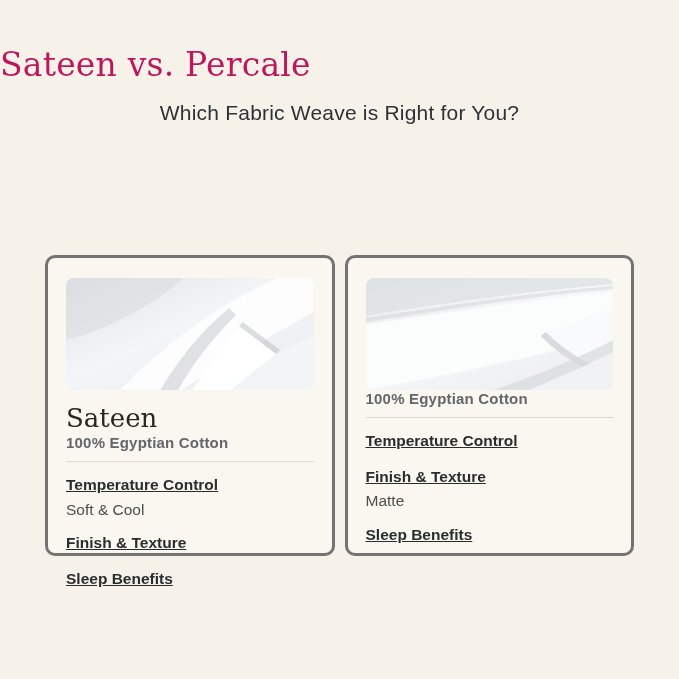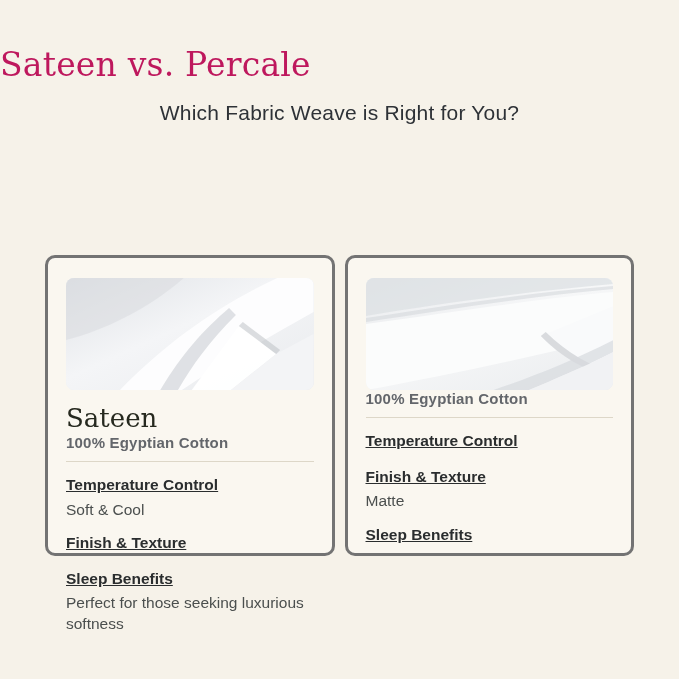--- a/index.html
+++ b/index.html
@@ -133,21 +133,20 @@
       <hr class="divider">
       <div class="attr">
         <div class="attr-label">Temperature Control</div>
         <div class="attr-value">Soft &amp; Cool</div>
       </div>
       <div class="attr">
         <div class="attr-label">Finish &amp; Texture</div>
       </div>
       <div class="attr">
         <div class="attr-label">Sleep Benefits</div>
-        <div class="attr-value">Perfect for those seeking luxurious softness</div>
       </div>
     </div>
 
     <div class="card">
       <span class="fabric-img">
         <svg viewBox="0 0 252 112" preserveAspectRatio="none" aria-hidden="true">
           <defs>
             <linearGradient id="perBase" x1="0" y1="0" x2="0.8" y2="1">
               <stop offset="0" stop-color="#e8eaed"></stop>
               <stop offset="0.5" stop-color="#f6f7f8"></stop>

